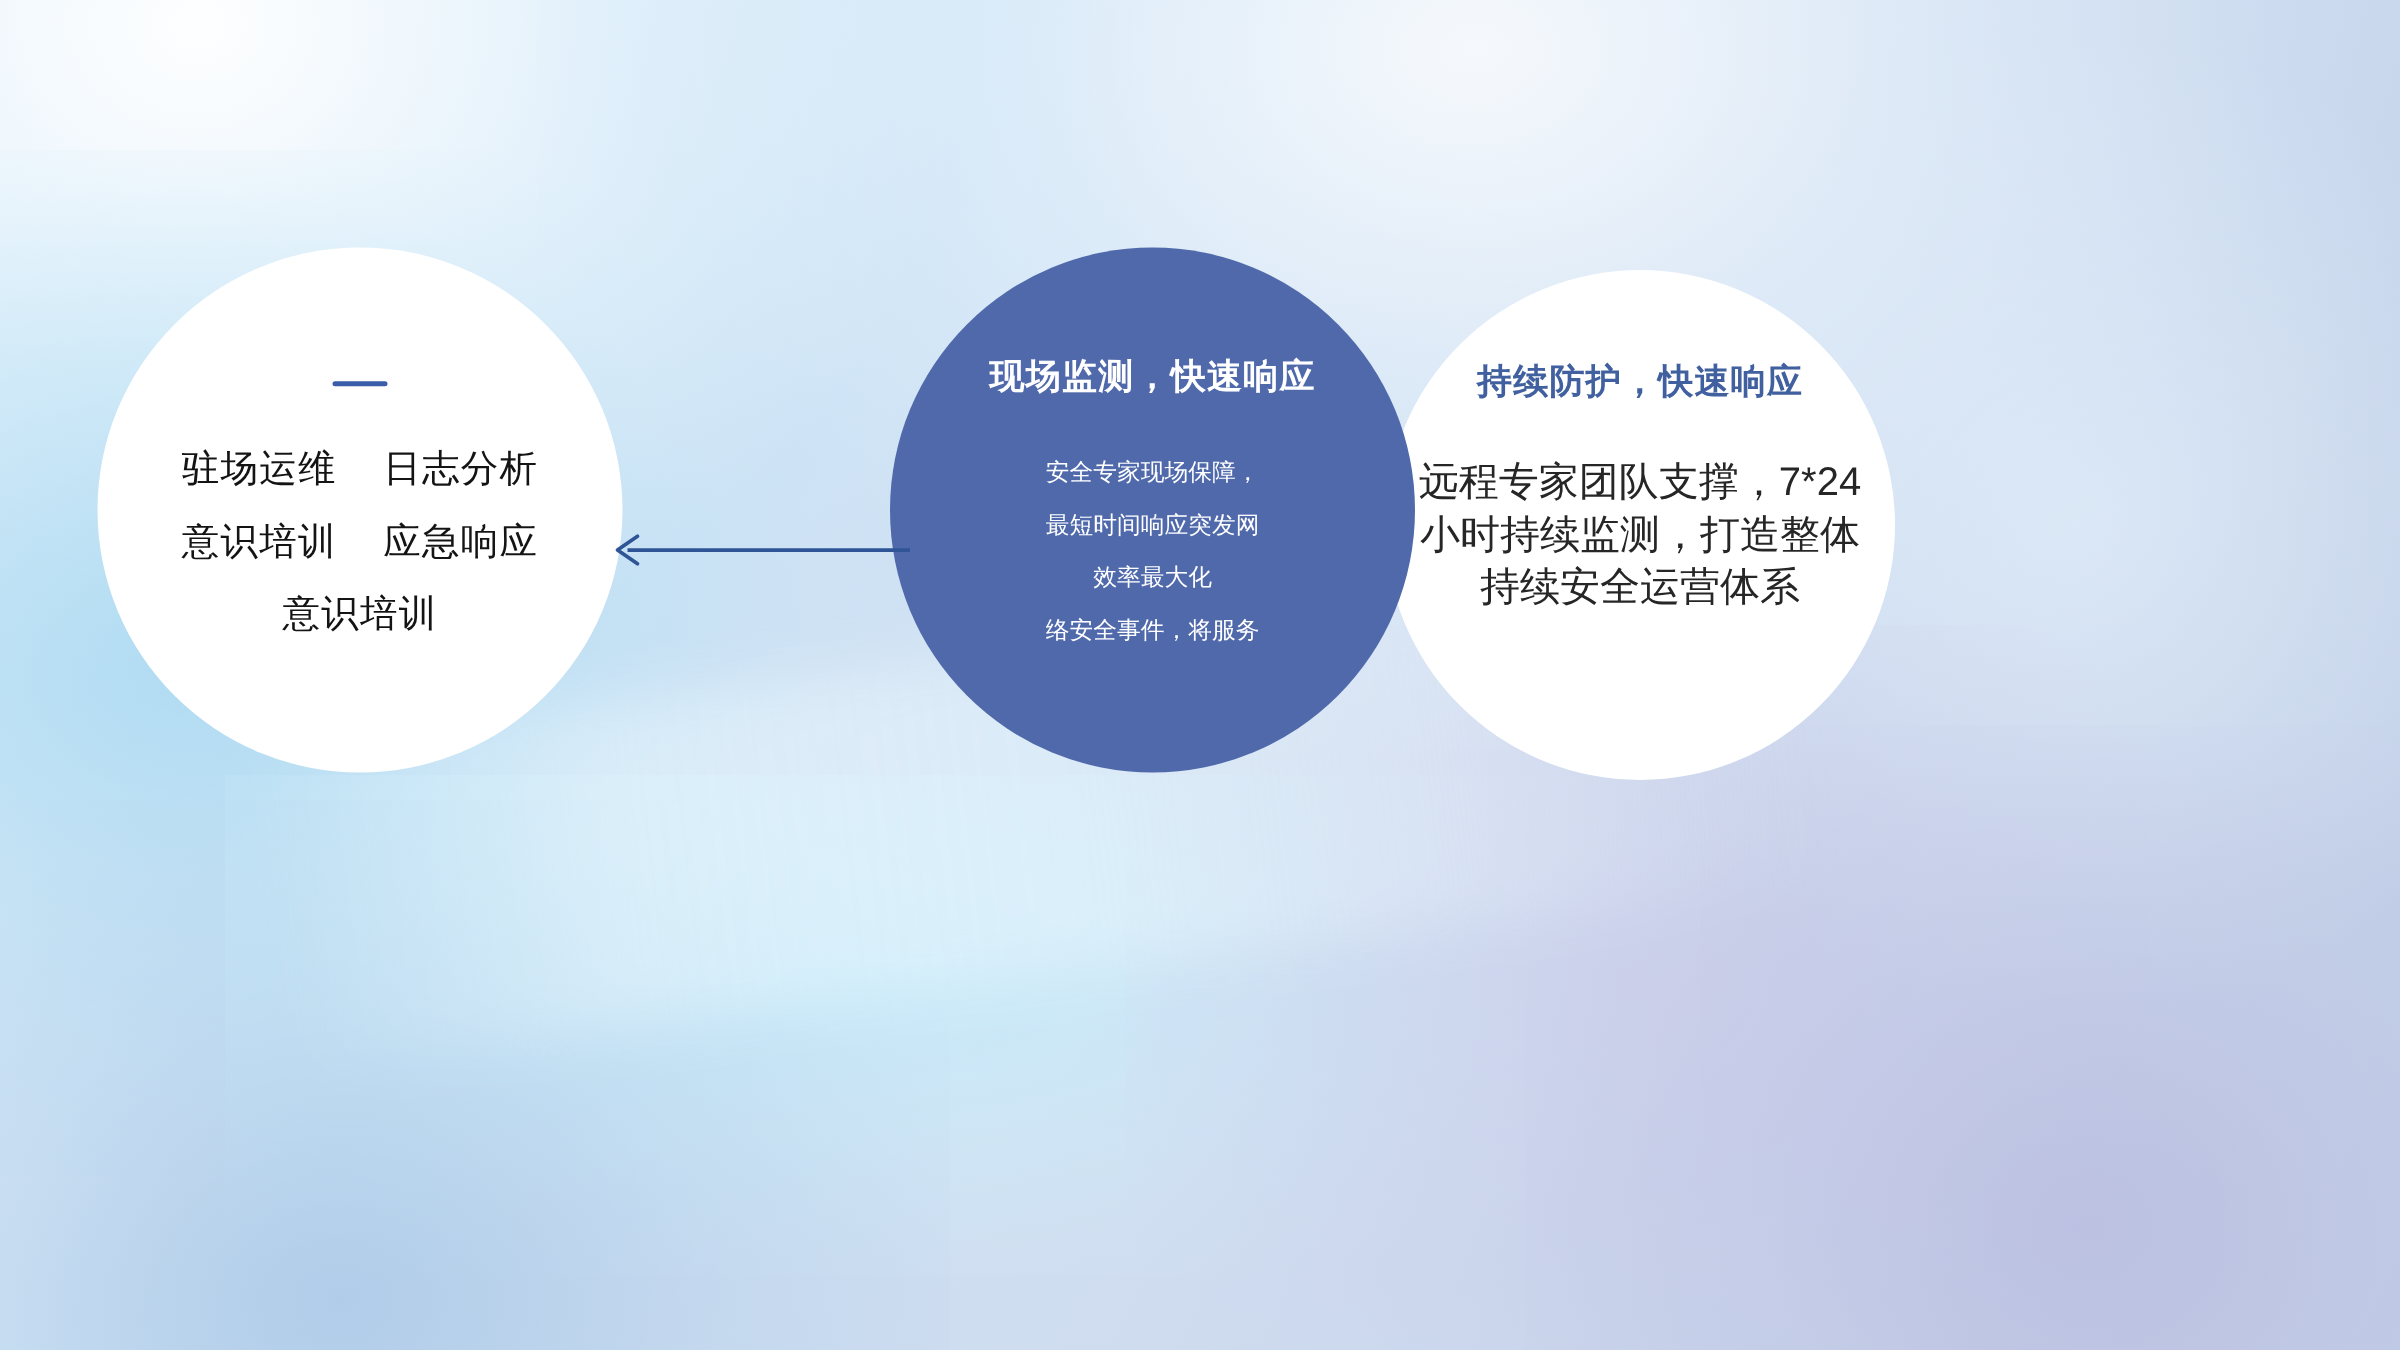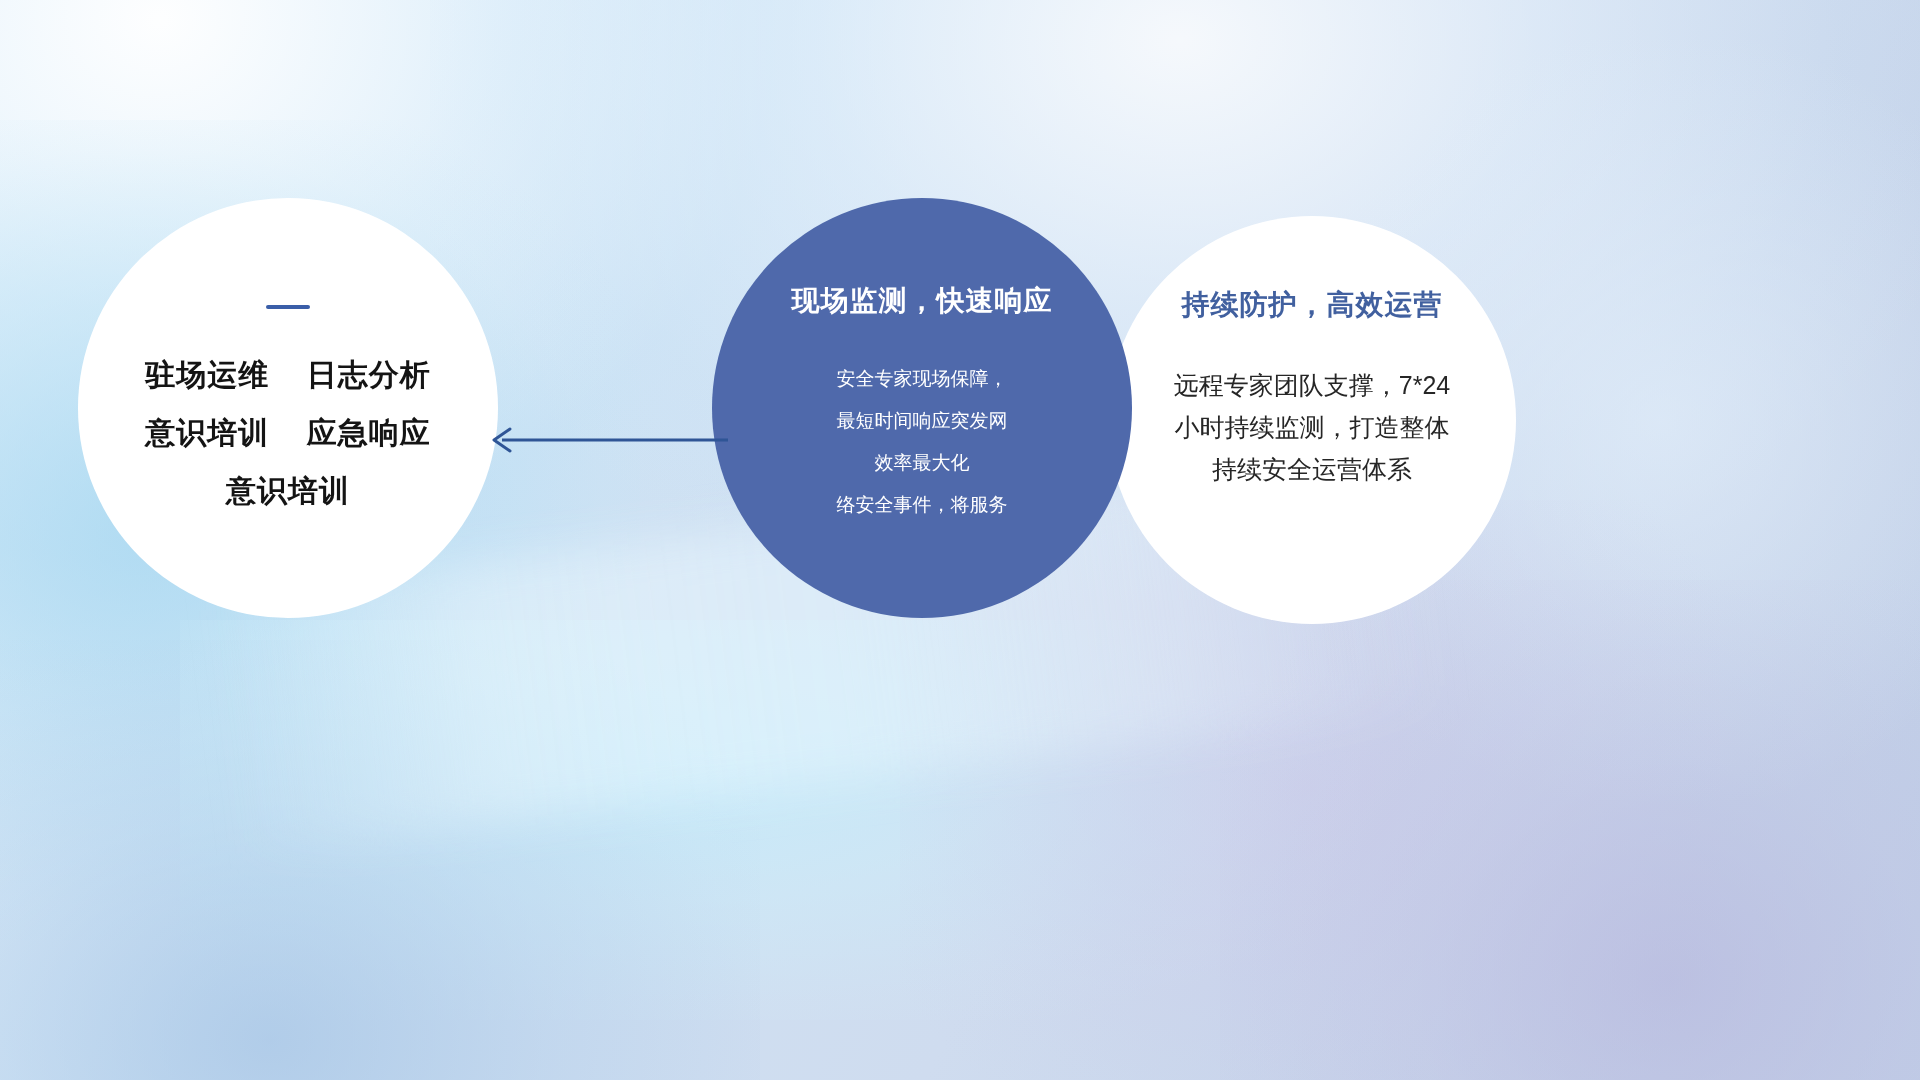--- a/index.html
+++ b/index.html
@@ -154,21 +154,21 @@
     margin-bottom: 46px;
   }
   .left-lines {
     display: flex;
     flex-direction: column;
     align-items: center;
     gap: 17px;
   }
   .left-line {
     font-size: 30px;
-    font-weight: bold;
+    font-weight: normal;
     color: #141414;
     letter-spacing: 1px;
     white-space: pre;
   }
 
   
   #circle-right {
     left: 1108px;
     top: 216px;
     width: 408px;
@@ -181,21 +181,21 @@
   #circle-right .card-title {
     font-size: 28px;
     font-weight: bold;
     color: #41609f;
     letter-spacing: 1px;
     margin-bottom: 40px;
     white-space: nowrap;
   }
   #circle-right .card-body {
     width: 354px;
-    font-size: 25px;
+    font-size: 32px;
     line-height: 42px;
     color: #262626;
     text-align: center;
   }
 
   
   #circle-center {
     left: 712px;
     top: 198px;
     width: 420px;
@@ -250,21 +250,21 @@
   <div class="circle" id="circle-left">
     <div class="left-divider"></div>
     <div class="left-lines">
       <div class="left-line">驻场运维    日志分析</div>
       <div class="left-line">意识培训    应急响应</div>
       <div class="left-line">意识培训</div>
     </div>
   </div>
 
   <div class="circle" id="circle-right">
-    <div class="card-title">持续防护，高效运营</div>
+    <div class="card-title">持续防护，快速响应</div>
     <div class="card-body">
       <div>远程专家团队支撑，7*24</div>
       <div>小时持续监测，打造整体</div>
       <div>持续安全运营体系</div>
     </div>
   </div>
 
   <div class="circle" id="circle-center">
     <div class="card-title">现场监测，快速响应</div>
     <div class="card-body">

